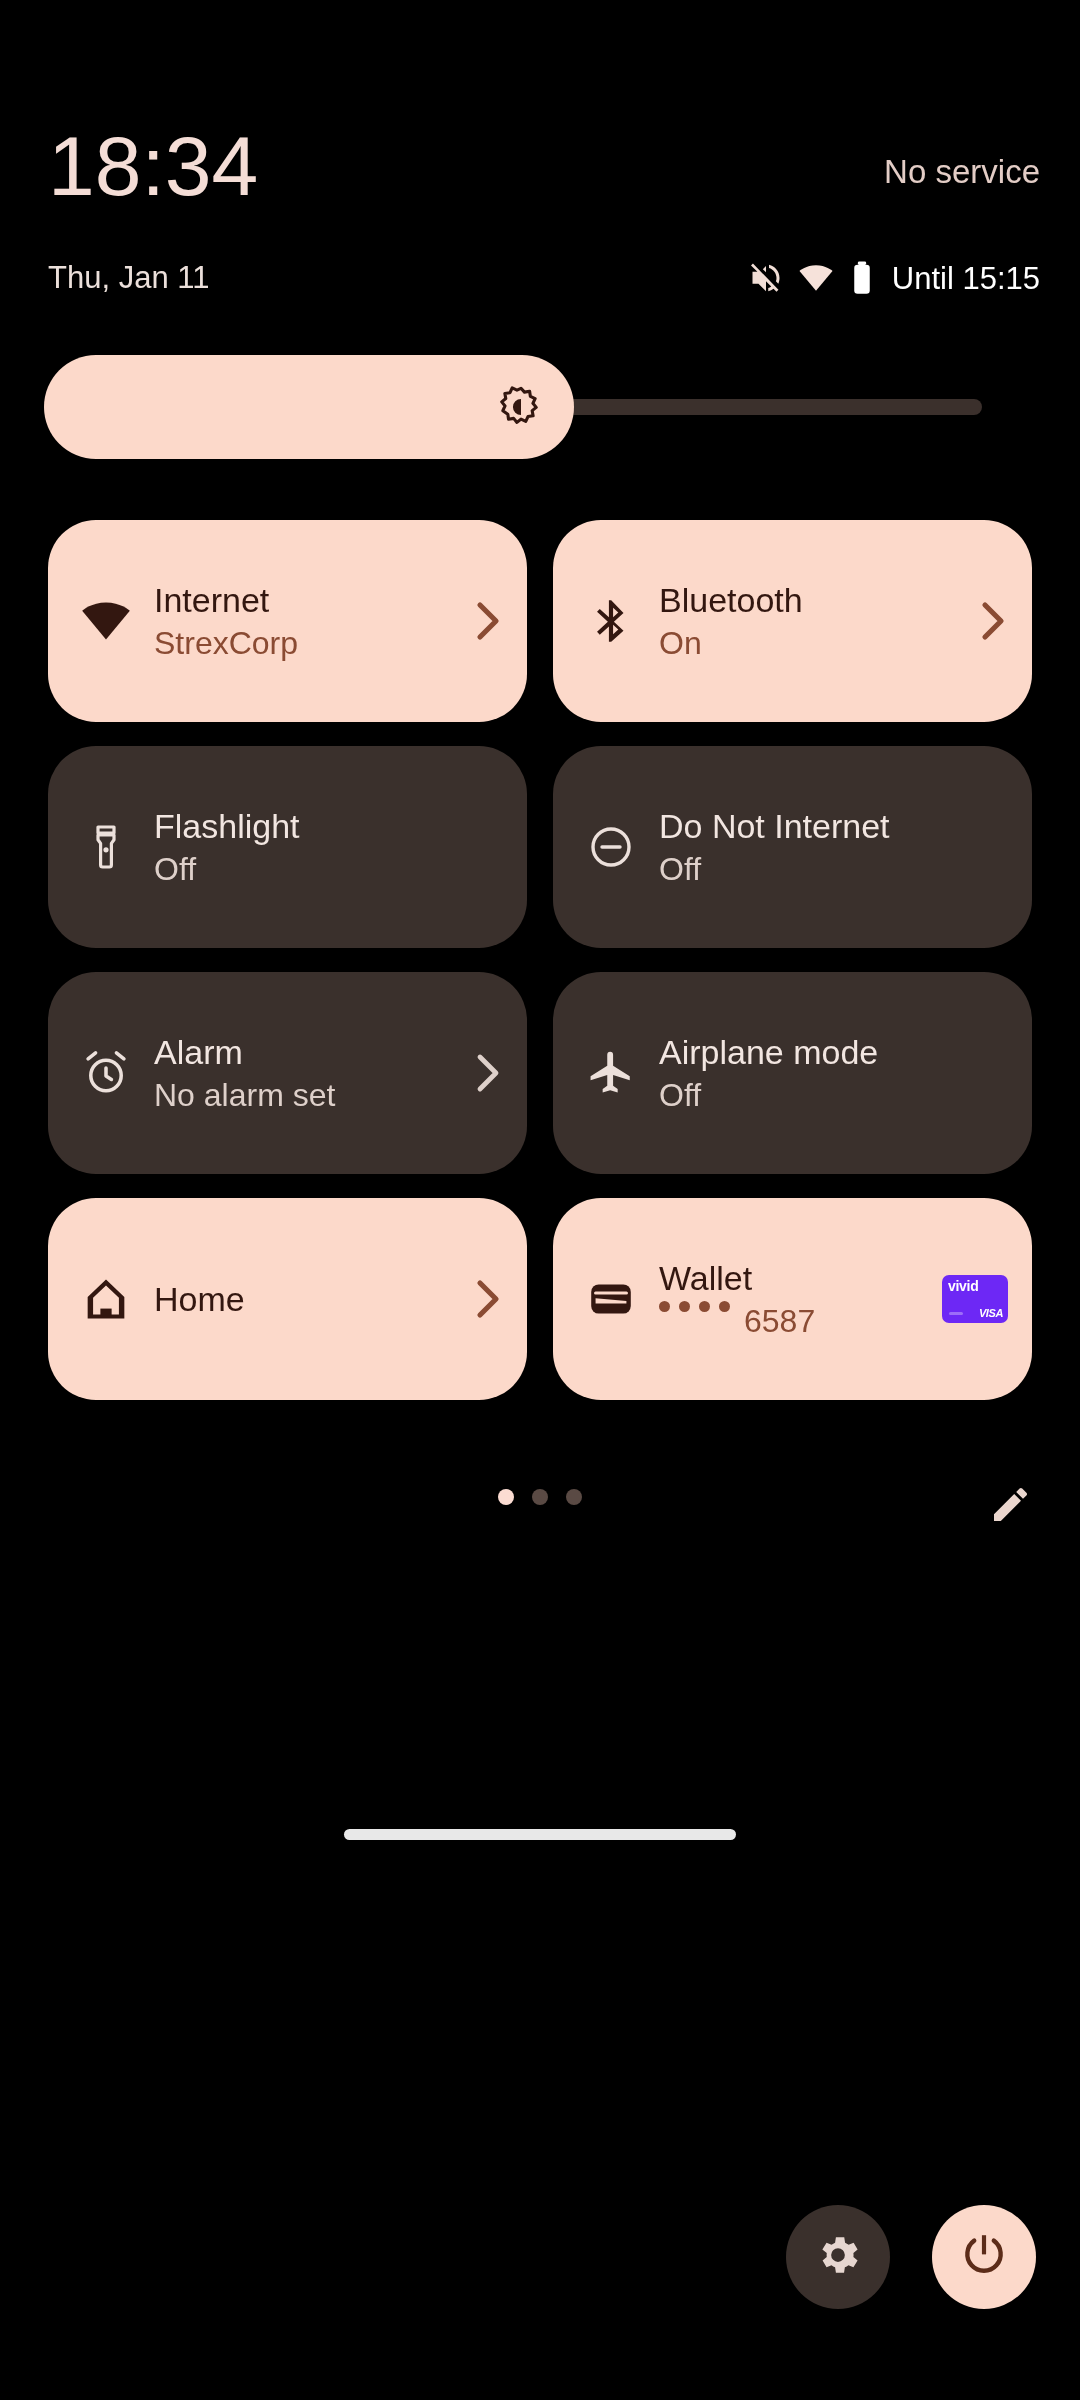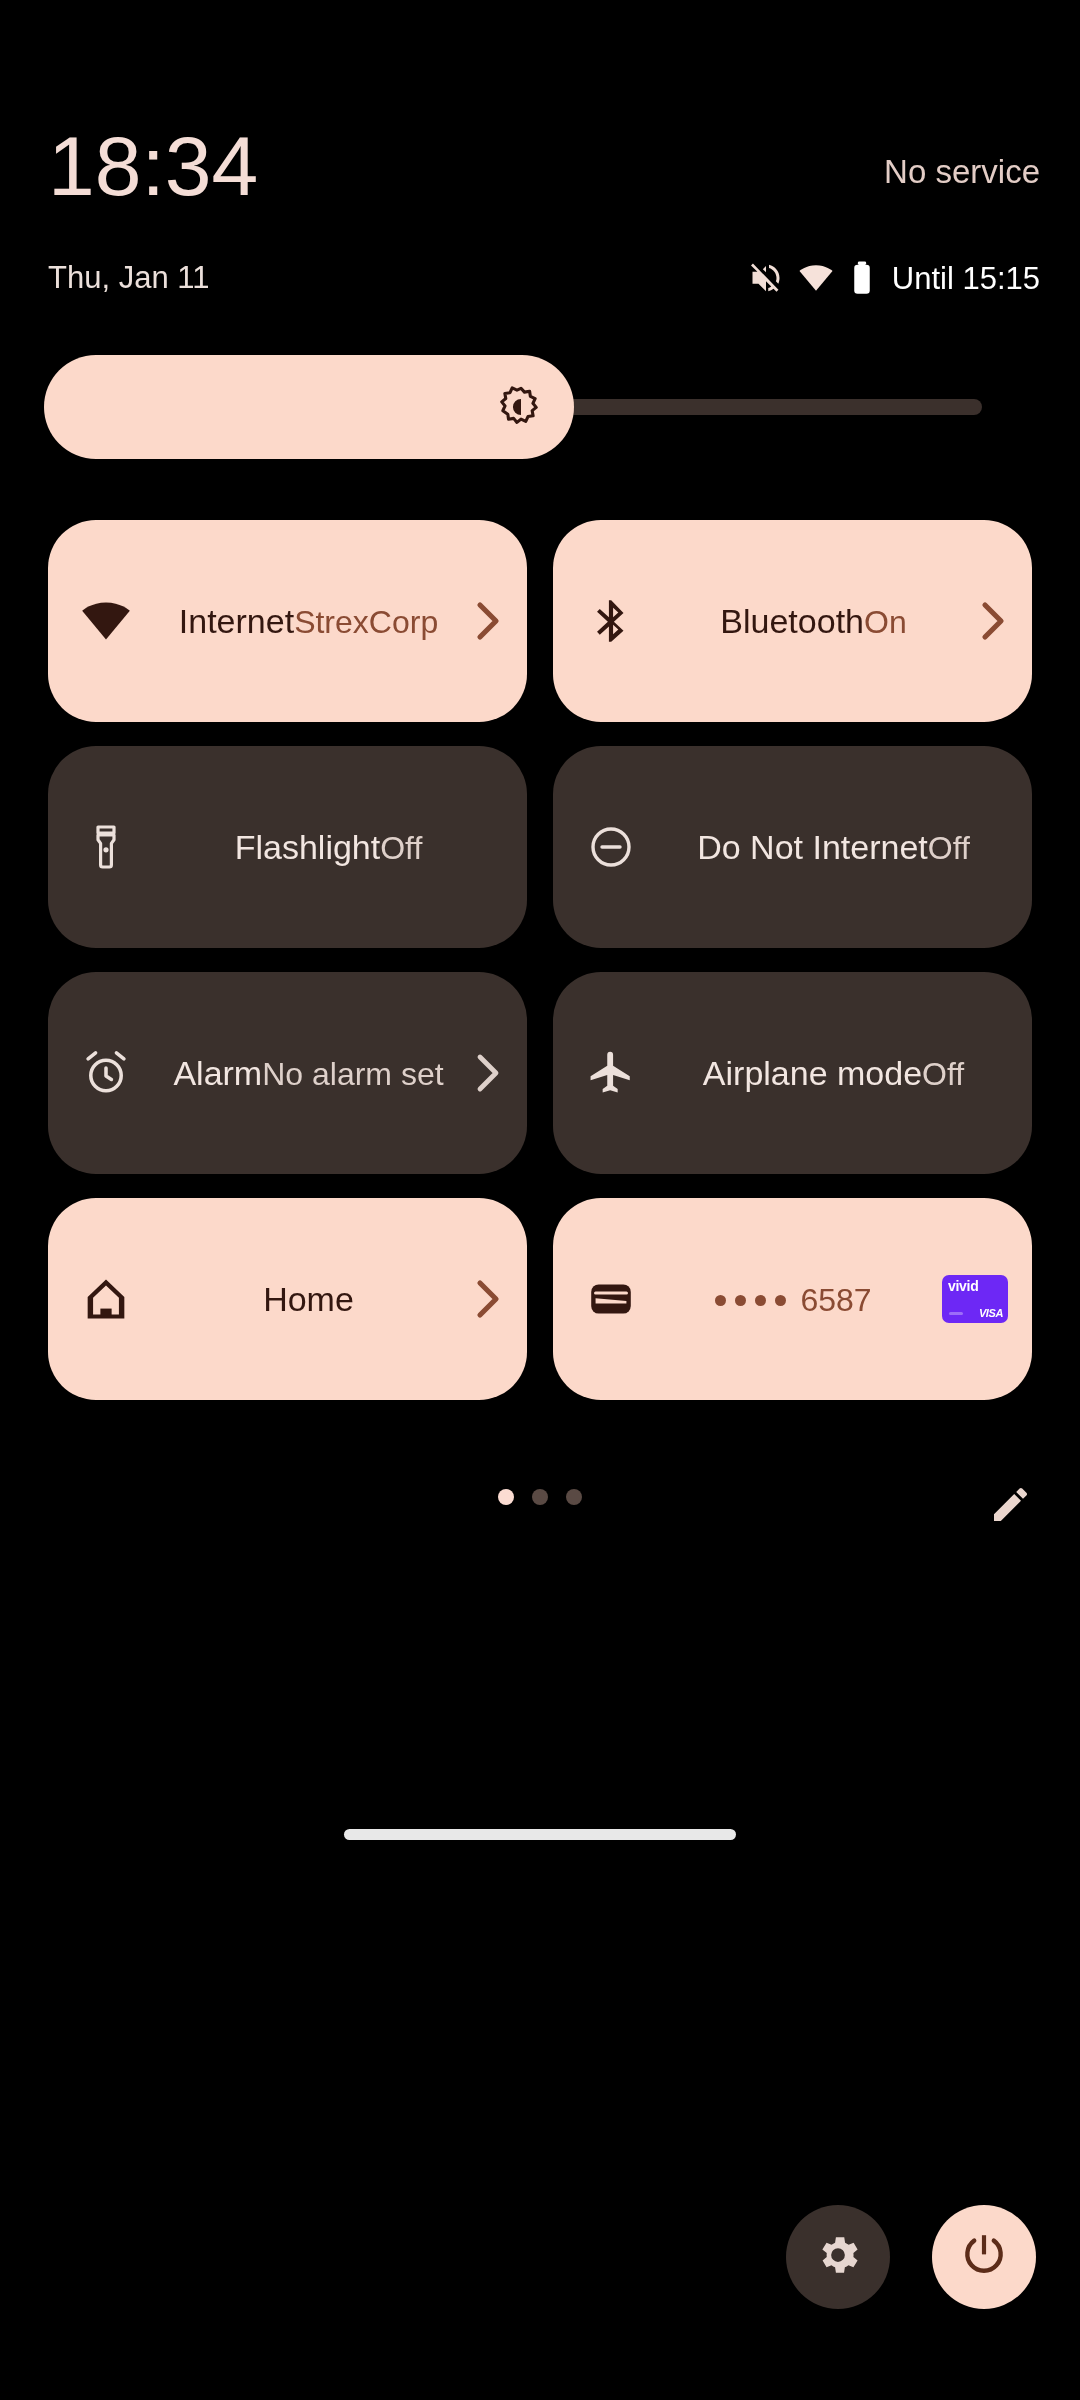--- a/index.html
+++ b/index.html
@@ -151,21 +151,21 @@
     height: 56px;
     display: flex;
     align-items: center;
     justify-content: center;
     margin-right: 20px;
   }
   .tile-text {
     flex: 1 1 auto;
     min-width: 0;
     display: flex;
-    flex-direction: row;
+    flex-direction: column;
     justify-content: center;
   }
   .tile-title {
     font-size: 34px;
     line-height: 42px;
     font-weight: 500;
     white-space: nowrap;
   }
   .tile-sub {
     font-size: 32px;
@@ -228,21 +228,21 @@
     position: absolute;
     left: 7px;
     bottom: 8px;
     width: 14px;
     height: 3px;
     border-radius: 2px;
     background: rgba(255,255,255,0.32);
   }
   .dots-num {
     display: flex;
-    align-items: center;
+    align-items: flex-start;
     gap: 9px;
   }
   .dot4 {
     display: inline-block;
     width: 11px;
     height: 11px;
     border-radius: 50%;
     background: #8a4b33;
   }
 
@@ -492,20 +492,21 @@
 
       <div class="tile active">
         <span class="tile-icon">
           <svg width="50" height="50" viewBox="0 0 24 24">
             <rect x="2.5" y="5" width="19" height="14" rx="3.6" fill="#331710"></rect>
             <path d="M4.6 9.1h14.8" stroke="#fcd9ca" stroke-width="1.5" stroke-linecap="round"></path>
             <path d="M4.6 11.6 19.4 13v1.2H4.6z" fill="#fcd9ca"></path>
           </svg>
         </span>
         <span class="tile-text">
+          <span class="tile-title">Wallet</span>
           <span class="tile-sub dots-num">
             <span class="dot4"></span>
             <span class="dot4"></span>
             <span class="dot4"></span>
             <span class="dot4"></span>
             <span style="margin-left:5px;">6587</span>
           </span>
         </span>
         <span class="wallet-card">
           <span class="vivid">vivid</span>

